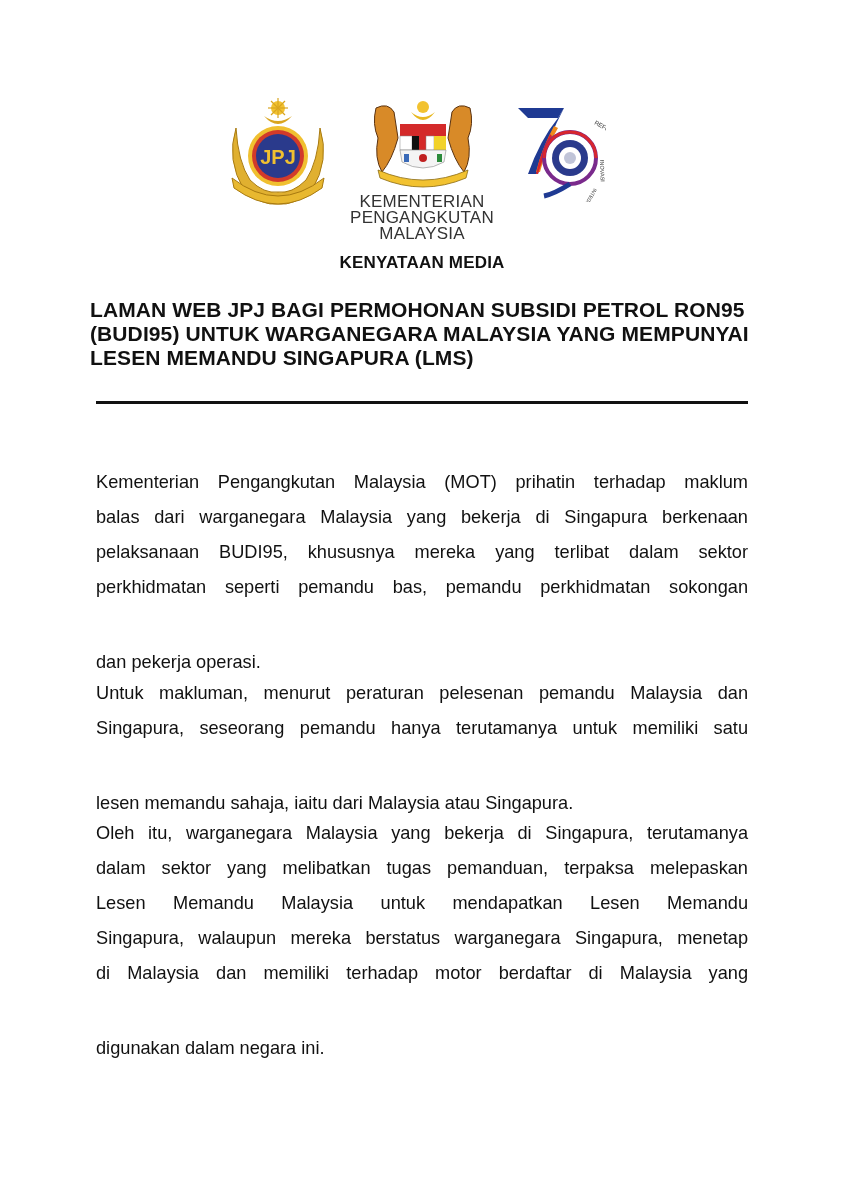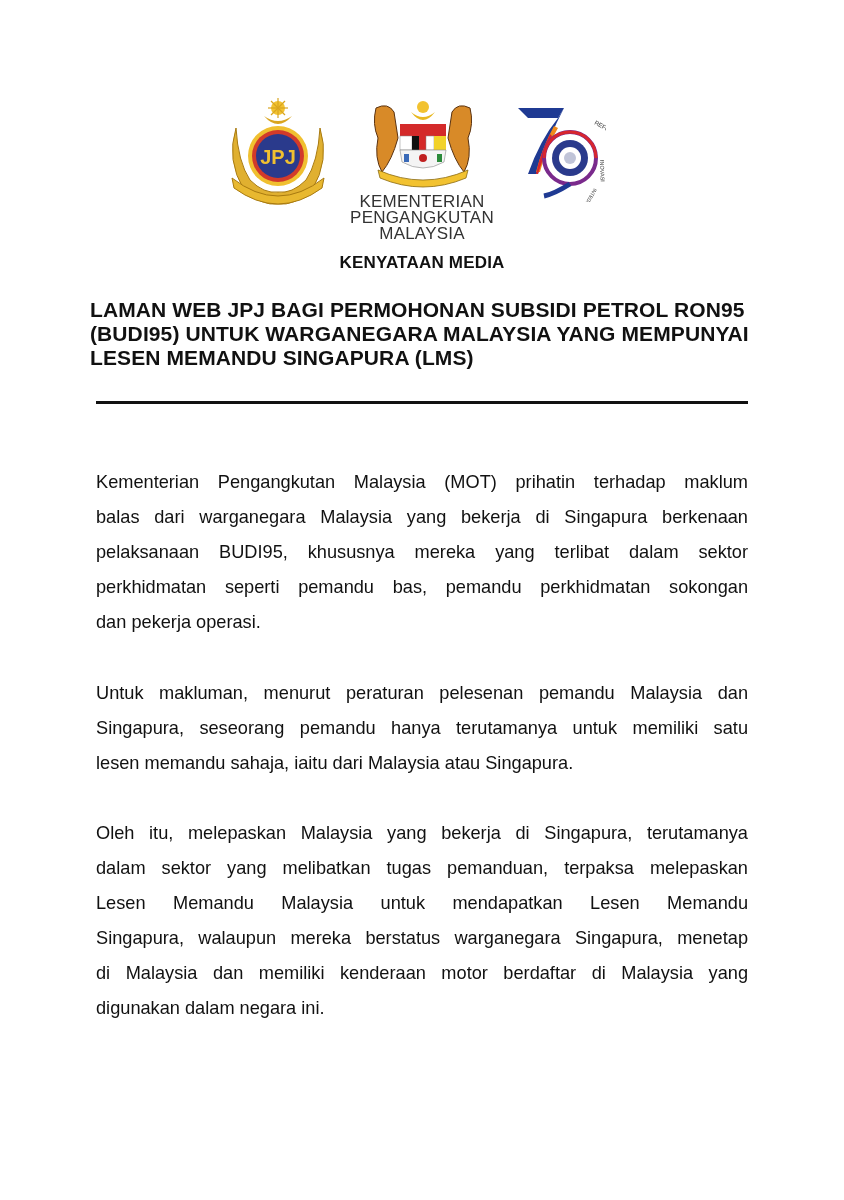--- a/index.html
+++ b/index.html
@@ -27,21 +27,21 @@
     }
     .headline span { display: block; white-space: nowrap; }
     .rule {
       position: absolute; top: 401px; left: 96px; width: 652px; height: 3px; background: #111;
     }
     .para {
       position: absolute; left: 96px; width: 652px;
       font-size: 18.2px; line-height: 35px; text-align: justify;
     }
     .para span { display: block; text-align: justify; text-align-last: justify; white-space: nowrap; }
-    .para span.last { text-align-last: left; }
+    .para span.last { text-align-last: left; margin-top: 40px; }
     .p1 { top: 465px; }
     .p2 { top: 676px; }
     .p3 { top: 816px; }
   </style>
 </head>
 <body>
 
 <div class="logos">
 
   <svg class="logo logo-jpj" viewBox="0 0 112 112">
@@ -119,19 +119,19 @@
   <span class="last">dan pekerja operasi.</span>
 </div>
 
 <div class="para p2">
   <span>Untuk makluman, menurut peraturan pelesenan pemandu Malaysia dan</span>
   <span>Singapura, seseorang pemandu hanya terutamanya untuk memiliki satu</span>
   <span class="last">lesen memandu sahaja, iaitu dari Malaysia atau Singapura.</span>
 </div>
 
 <div class="para p3">
-  <span>Oleh itu, melepaskan Malaysia yang bekerja di Singapura, terutamanya</span>
+  <span>Oleh itu, warganegara Malaysia yang bekerja di Singapura, terutamanya</span>
   <span>dalam sektor yang melibatkan tugas pemanduan, terpaksa melepaskan</span>
   <span>Lesen Memandu Malaysia untuk mendapatkan Lesen Memandu</span>
   <span>Singapura, walaupun mereka berstatus warganegara Singapura, menetap</span>
-  <span>di Malaysia dan memiliki kenderaan motor berdaftar di Malaysia yang</span>
+  <span>di Malaysia dan memiliki terhadap motor berdaftar di Malaysia yang</span>
   <span class="last">digunakan dalam negara ini.</span>
 </div>
 
 </body></html>

